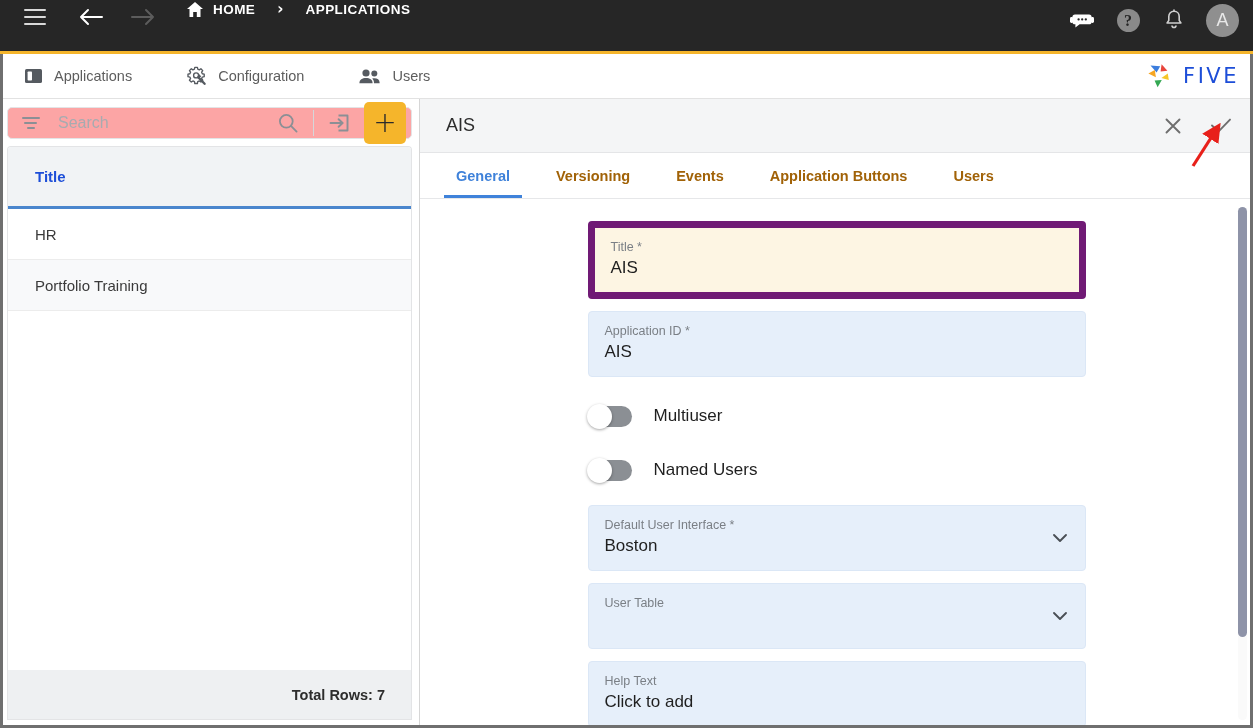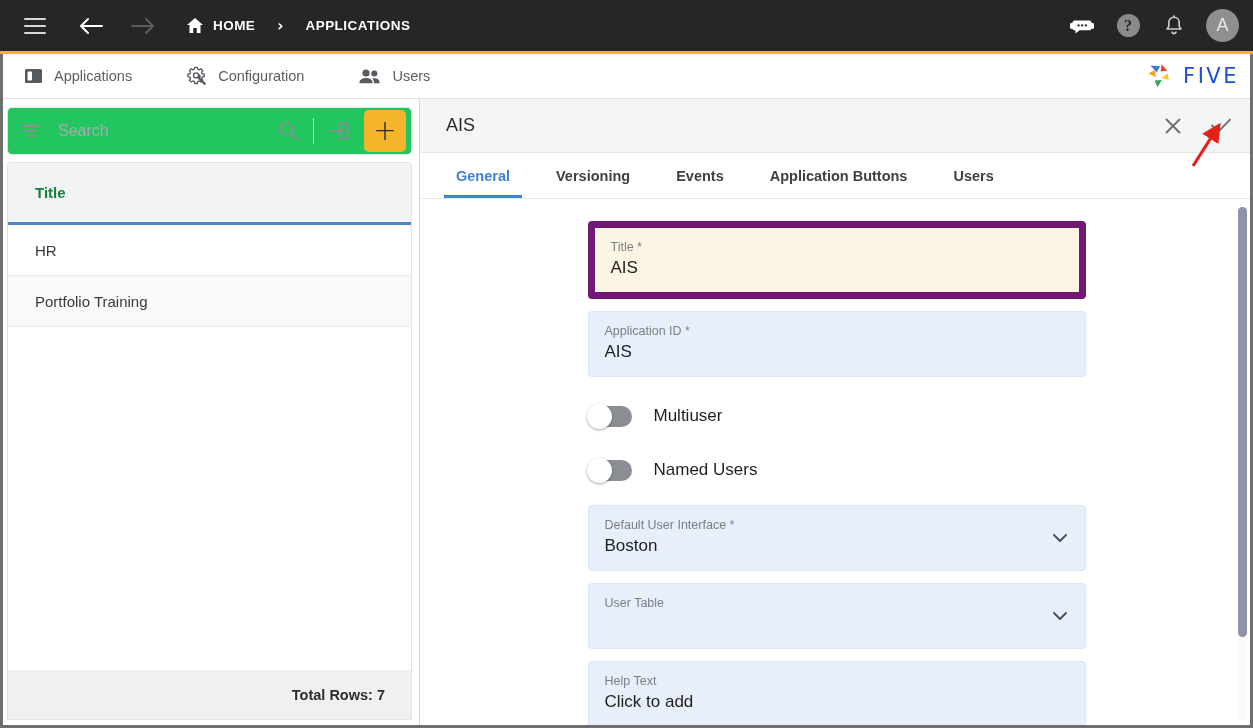--- a/index.html
+++ b/index.html
@@ -13,21 +13,21 @@
     position: relative;
     width: 1253px; height: 728px;
     background: #ffffff;
     display: flex; flex-direction: column;
   }
 
   
   .topbar {
     height: 54px; flex: 0 0 54px;
     background: #262626;
-    display: flex; align-items: center;
+    display: flex; align-items: flex-start;
     padding: 0 14px 0 18px;
     border-bottom: 3px solid #f5b52b;
   }
   .tb-icon {
     width: 34px; height: 34px;
     display: flex; align-items: center; justify-content: center;
     flex: 0 0 auto;
   }
   .hamburger { width: 22px; height: 16px; display:flex; flex-direction:column; justify-content:space-between; }
   .hamburger i { display:block; height:2px; background:#d9d9d9; border-radius:1px; }
@@ -82,22 +82,22 @@
   
   .leftpanel {
     width: 420px; flex: 0 0 420px;
     display: flex; flex-direction: column;
     border-right: 1px solid #d6d6d6;
     background: #ffffff;
     min-height: 0;
   }
   .searchcard {
     margin: 8px 7px 7px 7px;
-    height: 48px;
-    background: #22c55e;
+    height: 32px;
+    background: #fca5a5;
     border: 1px solid #e3e4e6;
     border-radius: 5px;
     display: flex; align-items: center;
     padding-left: 14px;
   }
   .filter-icon { width: 20px; height: 20px; display:flex; flex-direction:column; justify-content:center; gap:3px; }
   .filter-icon i { display:block; height:2px; background:#8b8f95; border-radius:1px; }
   .filter-icon i:nth-child(1){ width:18px; }
   .filter-icon i:nth-child(2){ width:13px; margin-left:2px;}
   .filter-icon i:nth-child(3){ width:8px; margin-left:5px;}
@@ -125,21 +125,21 @@
     background: #ffffff;
     overflow: hidden;
   }
   .grid-head {
     height: 62px; flex: 0 0 62px;
     background: #f1f3f5;
     display: flex; align-items: center;
     padding-left: 27px;
     border-bottom: 3px solid #4a86cd;
   }
-  .grid-head-label { font-size: 15px; font-weight: bold; color: #15803d; }
+  .grid-head-label { font-size: 15px; font-weight: bold; color: #1d4ed8; }
   .grid-rows { flex: 1; min-height: 0; overflow: hidden; }
   .grid-row {
     height: 51px; display: flex; align-items: center;
     padding-left: 27px; font-size: 15px; color: #3a3a3a;
     border-bottom: 1px solid #ececec;
   }
   .grid-row.alt { background: #f8f9fa; }
   .grid-filler { background:#ffffff; }
   .grid-foot {
     height: 50px; flex: 0 0 50px;
@@ -166,21 +166,21 @@
   .tabsrow {
     height: 46px; flex: 0 0 46px;
     display: flex; align-items: stretch;
     padding-left: 24px;
     border-bottom: 1px solid #e6e7e9;
     background: #ffffff;
   }
   .tabitem {
     display: flex; align-items: center;
     padding: 0 12px; margin-right: 22px;
-    font-size: 14.5px; font-weight: bold; color: #404040;
+    font-size: 14.5px; font-weight: bold; color: #a16207;
     position: relative;
   }
   .tabitem.active { color: #3f82da; }
   .tabitem.active::after {
     content: ""; position: absolute; left: 0; right: 0; bottom: 0;
     height: 3px; background: #3f82da;
   }
 
   .formarea { flex: 1; position: relative; min-height: 0; overflow: hidden; background: #fff; }
   .formscroll { padding: 22px 0 0 0; }

